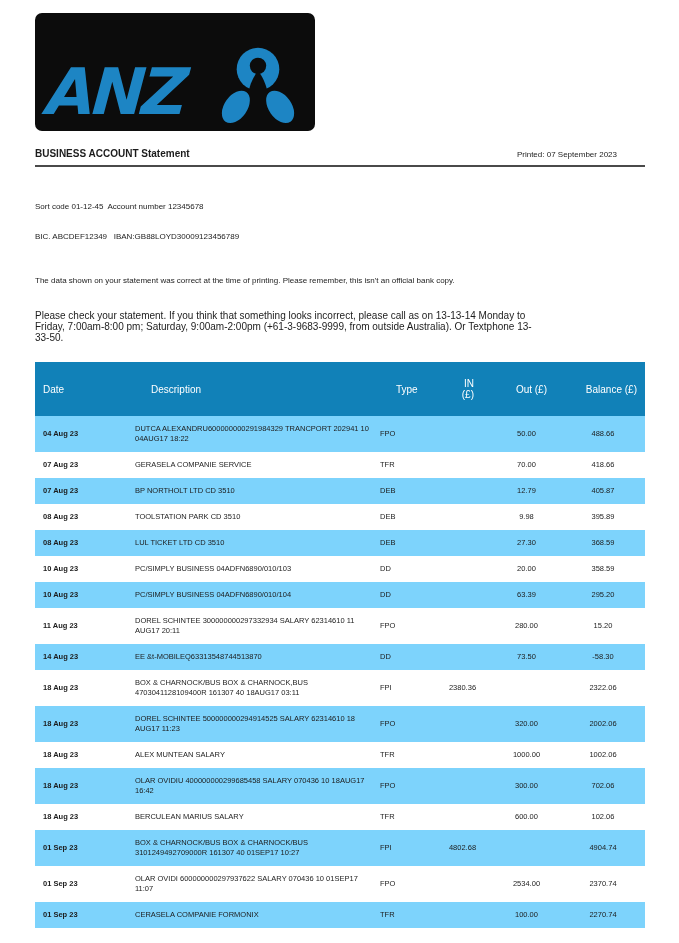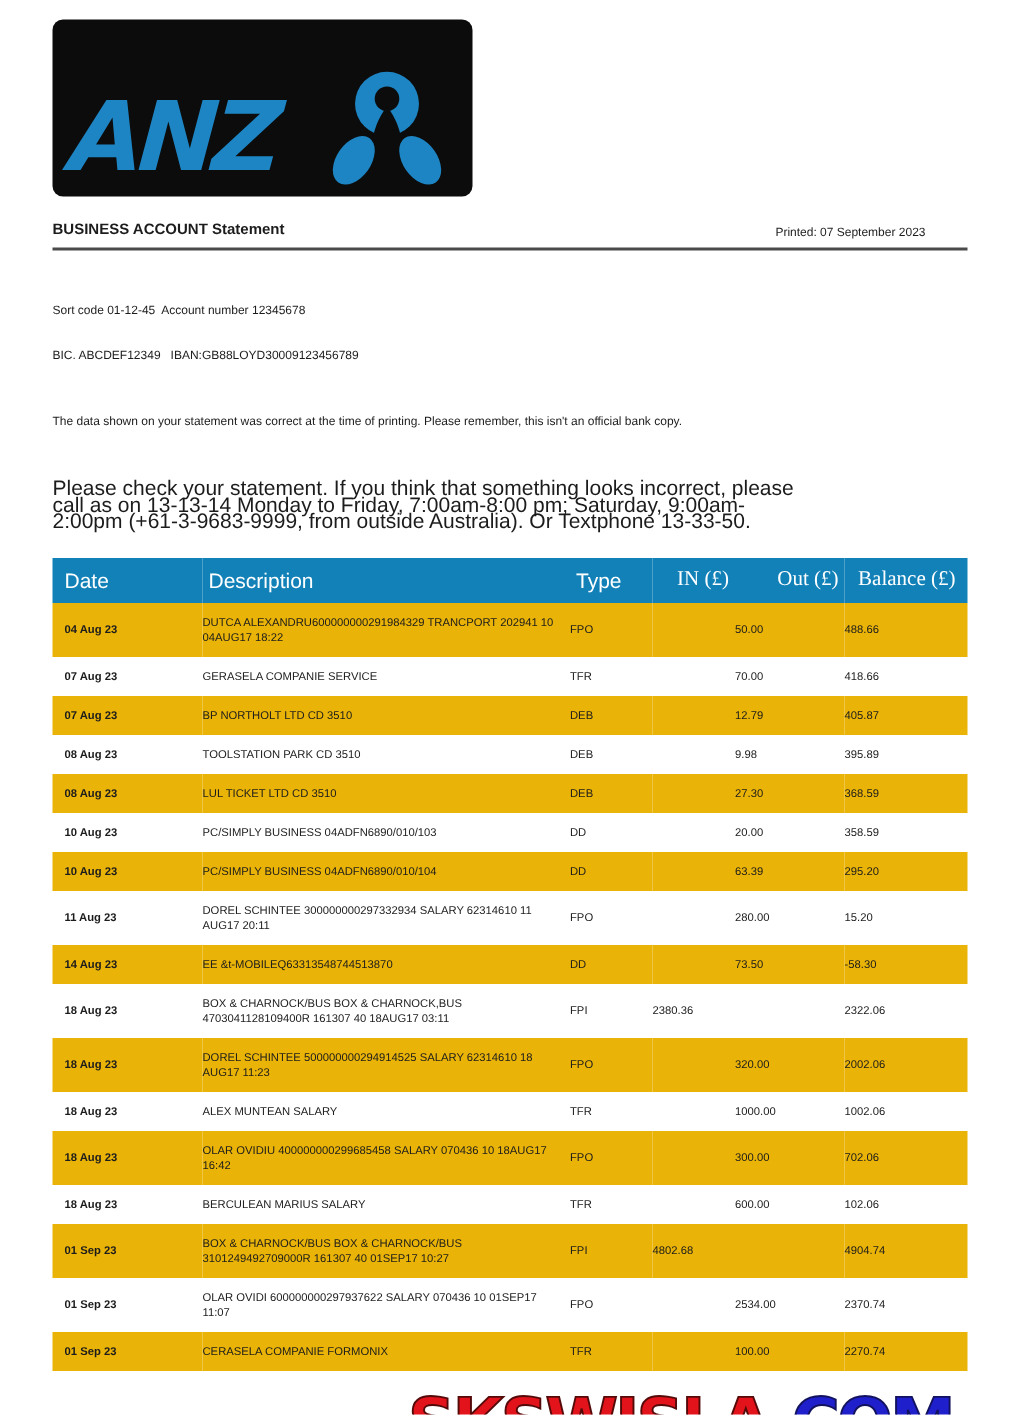--- a/index.html
+++ b/index.html
@@ -40,52 +40,52 @@
   .divider { margin-top: 6px; height: 2px; background: #4a4a4a; }
 
   
   .account-block { margin-top: 15px; display: flex; font-size: 8px; line-height: 10px; }
   .account-left { width: 118px; }
   .account-name { font-weight: bold; }
   .account-mid { white-space: pre-wrap; }
 
   
   .notice-1 { margin-top: 13px; font-size: 8px; line-height: 11px; }
-  .notice-2 { margin-top: 34px; font-size: 14px; line-height: 11px; max-width: 505px; }
+  .notice-2 { margin-top: 24px; font-size: 10px; line-height: 11px; max-width: 505px; }
 
   
   table.statement {
     margin-top: 19px;
     width: 610px;
     border-collapse: collapse;
     table-layout: fixed;
     font-size: 7.5px;
   }
   thead th {
     background: #1181b8;
     color: #ffffff;
     font-weight: normal;
-    font-size: 14px;
+    font-size: 10px;
     height: 30px;
     vertical-align: middle;
     text-align: left;
-    padding: 4px;
-  }
-  thead th.num { text-align: right; font-family: Liberation Serif, serif; }
+    padding: 16px;
+  }
+  thead th.num { text-align: right; }
   thead th:first-child { padding-left: 8px; }
   thead th.balance-h { padding-right: 8px; }
   tbody td {
     vertical-align: middle;
     padding: 8px 0;
     line-height: 10px;
   }
-  tbody tr.shaded { background: #eab308; }
+  tbody tr.shaded { background: #7dd3fc; }
   td.c-date { padding-left: 8px; font-weight: bold; }
   td.c-desc { padding-right: 10px; }
-  td.num { text-align: left; }
+  td.num { text-align: center; }
   td.c-balance { padding-right: 2px; }
 
   
   .watermark {
     margin-top: 9px; margin-left: 237px;
     font-family: "DejaVu Sans", sans-serif;
     font-size: 44px; font-weight: bold;
     letter-spacing: -2px;
     white-space: nowrap;
   }

